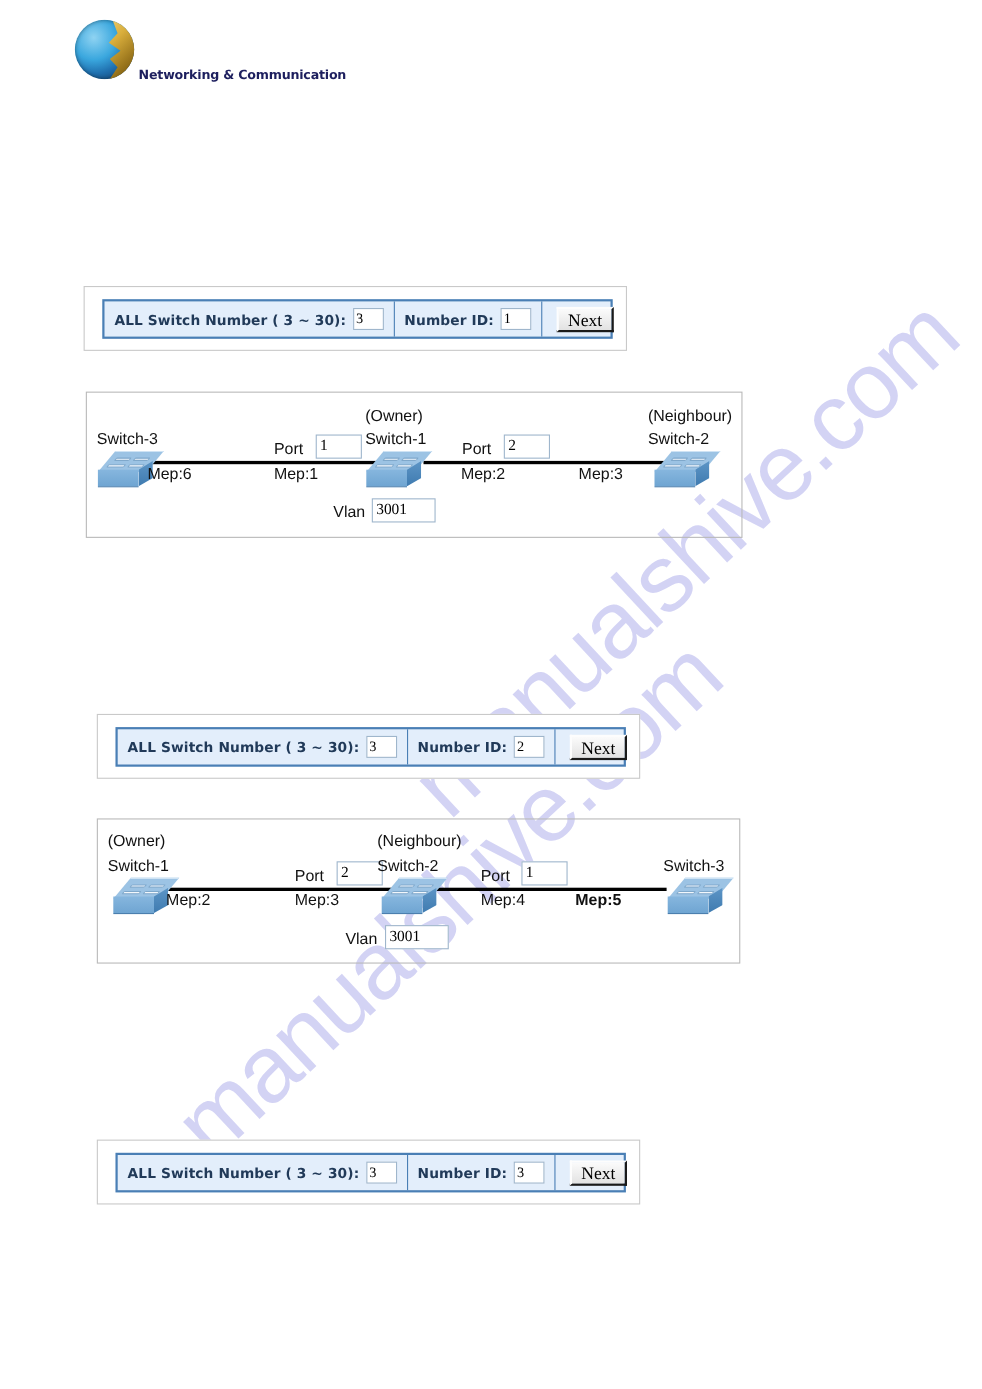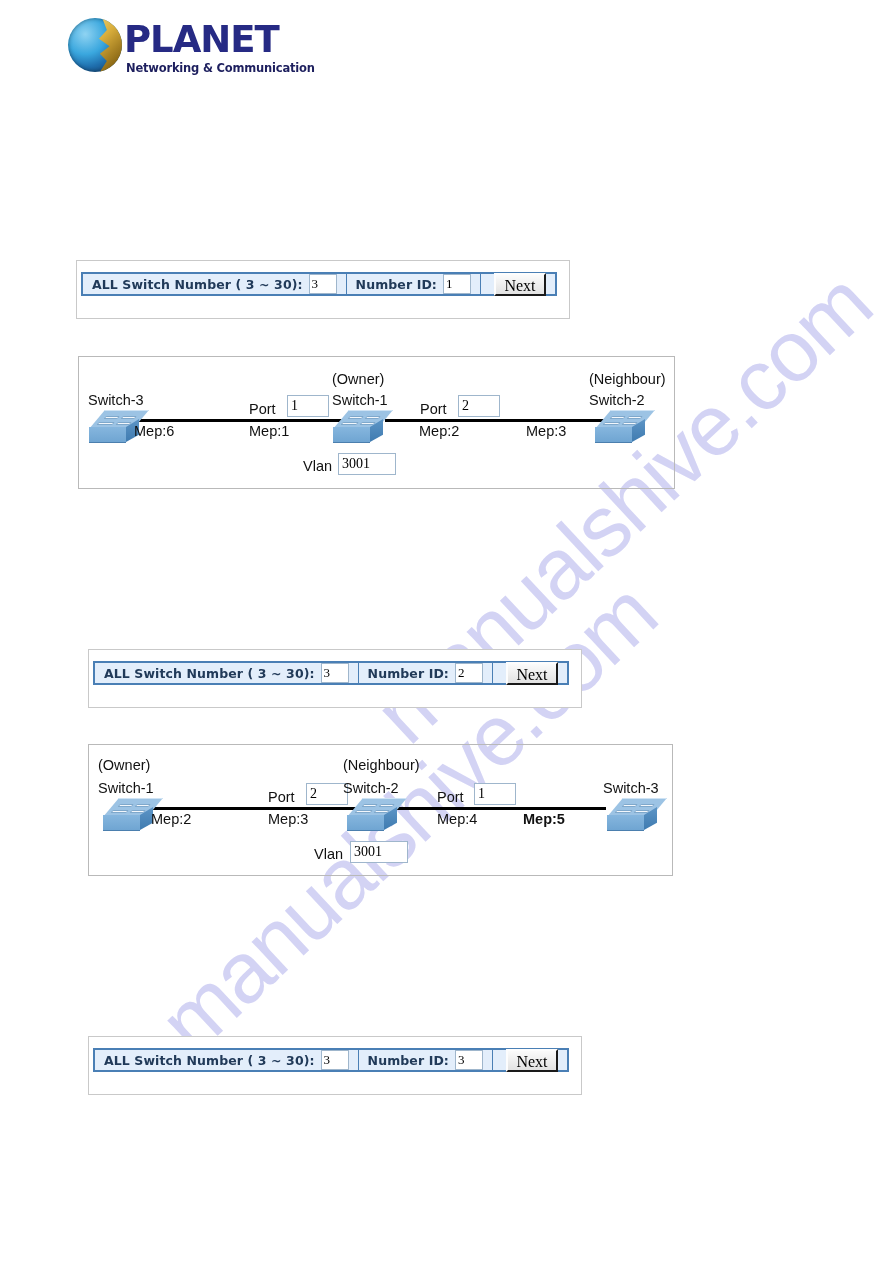--- a/index.html
+++ b/index.html
@@ -92,24 +92,24 @@
   
   .panel {
     position: absolute;
     background: #ffffff;
     border: 1px solid #c9c9c9;
     box-sizing: border-box;
     z-index: 8;
   }
   .form-bar {
     position: absolute;
-    left: 4px;
+    left: 16px;
     top: 11px;
     right: 12px;
-    height: 24px;
+    height: 36px;
     border: 2px solid #4a7fb5;
     background: #e3eefb;
     box-sizing: border-box;
     display: flex;
     align-items: stretch;
   }
   .fb-cell {
     display: flex;
     align-items: center;
     padding: 0 9px;
@@ -236,21 +236,20 @@
 </head>
 <body>
 
 <div class="watermark">
   <div class="wm-text wm-1">manualshive.com</div>
   <div class="wm-text wm-2">manualshive.com</div>
 </div>
 
 <div class="logo-block">
   <div class="logo-globe"></div>
-  <div class="logo-word">PLANET</div>
   <div class="logo-sub">Networking &amp; Communication</div>
 </div>
 
 <div class="panel" style="left:76px; top:260px; width:494px; height:59px;">
   <div class="form-bar">
     <div class="fb-cell sep">
       <span class="fb-label">ALL Switch Number ( 3 ~ 30):</span>
       <input class="fb-input" type="text" value="3" style="">
     </div>
     <div class="fb-cell sep">

